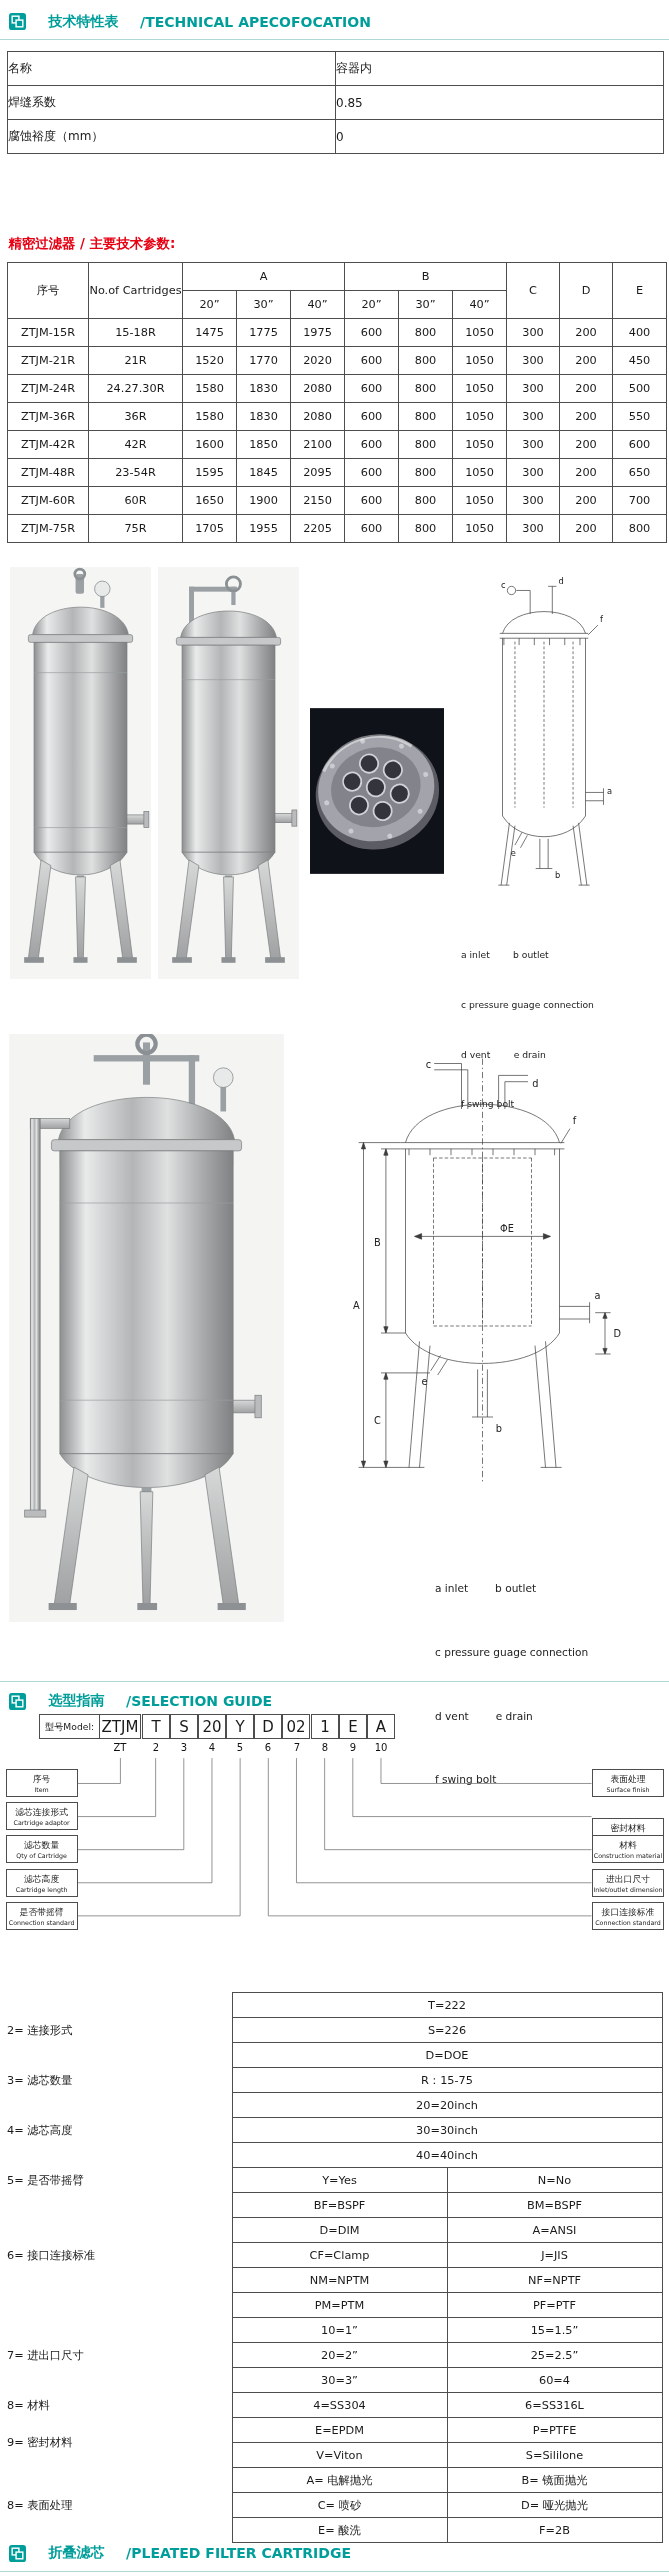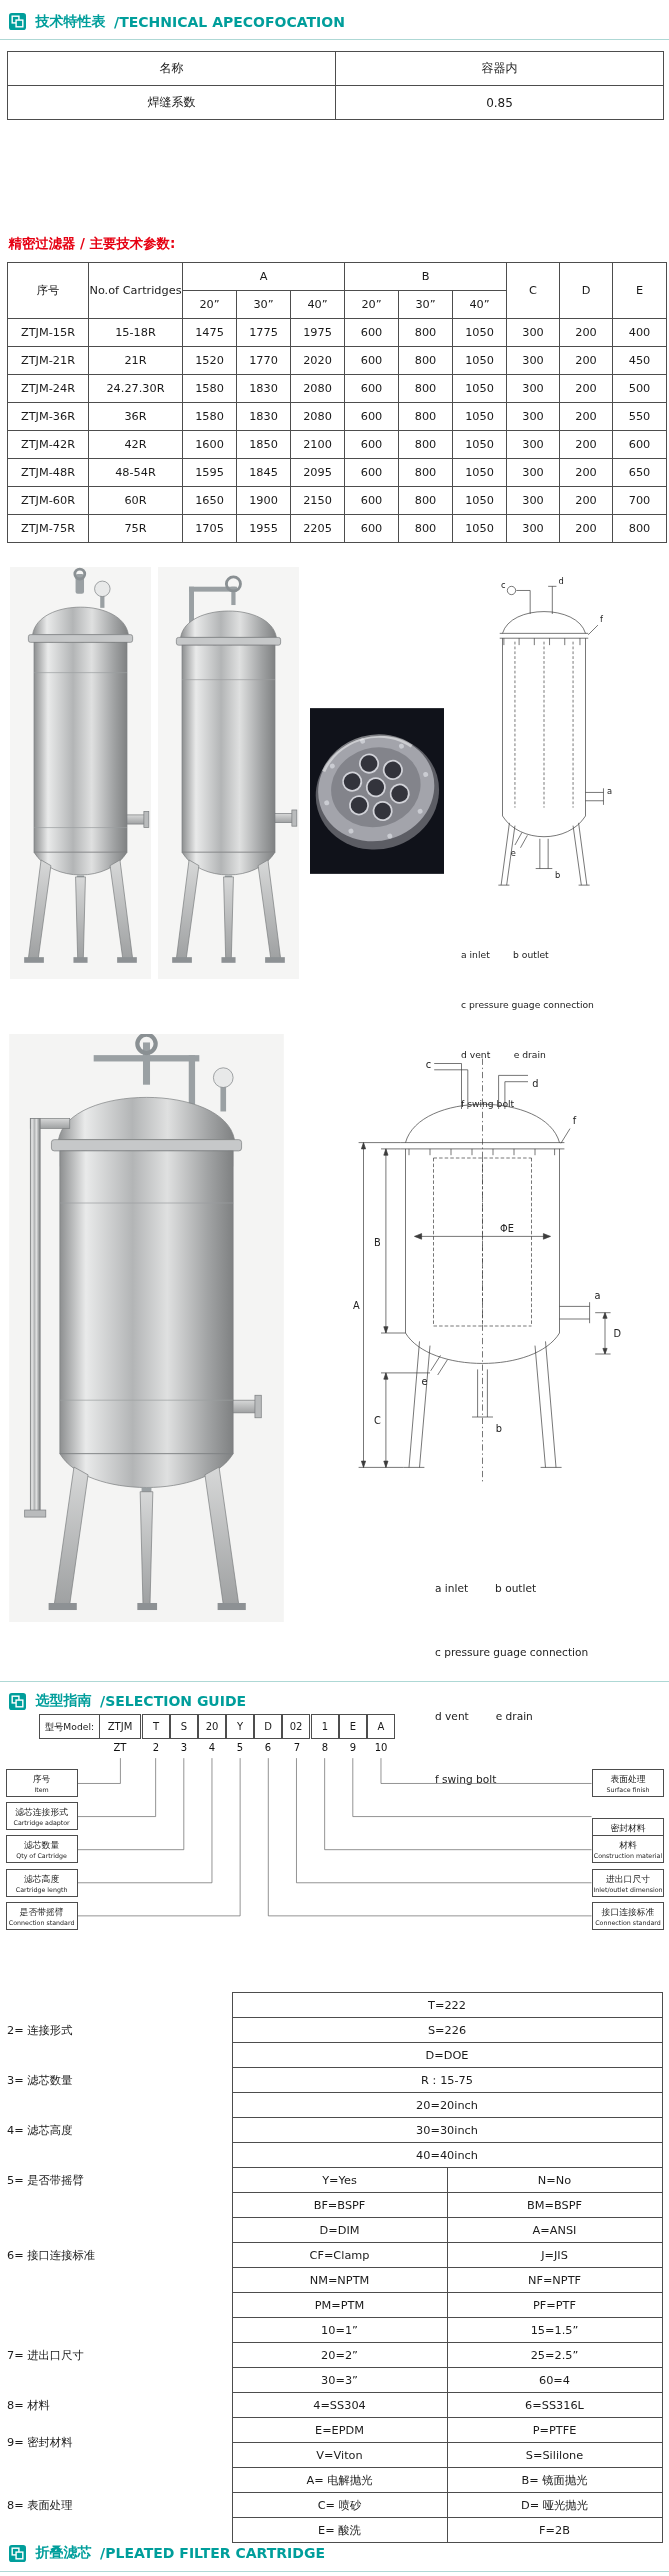--- a/index.html
+++ b/index.html
@@ -1,30 +1,30 @@
 <!DOCTYPE html>
 <html style="font-size:11.3px"><head>
 <meta charset="utf-8">
 <style>
   *{margin:0;padding:0;box-sizing:border-box}
   html,body{background:#fff}
   body{width:669px;font-family:"DejaVu Sans","Liberation Sans",sans-serif;color:#1a1a1a}
   .page{position:relative;width:669px;height:2576px;background:#fff;overflow:hidden}
   .abs{position:absolute}
-  .sec-head{display:flex;align-items:center;gap:10px;font-weight:bold;font-size:14px;color:#009e9b}
+  .sec-head{display:flex;align-items:center;gap:23px;font-weight:bold;font-size:14px;color:#009e9b}
   .sec-head .en{margin-left:-1.4px}
   .rule{position:absolute;left:0;width:669px;border-top:0.7px solid #aed8d5}
   table{border-collapse:collapse;table-layout:fixed}
-  .spec-table td{border:0.7px solid #4d4d4d;height:34px;text-align:center;font-size:12px;background:#fff}
+  .spec-table td{border:0.7px solid #4d4d4d;height:34px;text-align:left;font-size:12px;background:#fff}
   .params{color:#e60012;font-size:13.4px;font-weight:bold}
   .dim-table td{border:0.7px solid #4d4d4d;text-align:center;font-size:11.3px;background:#fff}
   .dim-table tr{height:28px}
   .caption{font-size:9.2px;color:#222;white-space:pre;line-height:1.8}
   .legend{font-size:10.6px;color:#222;white-space:pre;line-height:2.0}
-  .mbox{position:absolute;border:0.7px solid #4d4d4d;display:flex;align-items:center;justify-content:center;font-size:10px;background:#fff}
+  .mbox{position:absolute;border:0.7px solid #4d4d4d;display:flex;align-items:center;justify-content:center;font-size:15px;background:#fff}
   .mbox.two{flex-direction:row;font-size:9.2px;line-height:1.15}
   .marker{position:absolute;font-size:10px;transform:translateX(-50%);color:#111}
   .lblbox{position:absolute;border:0.7px solid #4d4d4d;width:72px;height:28px;display:flex;flex-direction:column;align-items:center;justify-content:center;text-align:center;background:#fff}
   .lblbox .zh{font-size:8.8px}
   .lblbox .en{font-size:6.3px;color:#222}
   .sel-table td{height:25px;font-size:11.3px;background:#fff}
   .sel-table .sval{border:0.7px solid #4d4d4d;text-align:center}
   .sel-table .slbl{border:none;text-align:left;padding-right:8.5px}
 </style>
 </head>
@@ -49,20 +49,24 @@
         <col style="width:328px">
       </colgroup>
     <tbody>
         <tr>
       <td>名称</td>
       <td>容器内</td>
     </tr>
     <tr>
       <td>焊缝系数</td>
       <td>0.85</td>
+    </tr>
+    <tr>
+      <td>腐蚀裕度（mm）</td>
+      <td>0</td>
     </tr>
   </tbody>
     </table>
 
   <div class="params abs" style="left:8.5px;top:235px">精密过滤器 / 主要技术参数:</div>
 
   <table class="dim-table abs" style="left:7px;top:262px;width:655px">
     <colgroup>
       <col style="width:81px">
         <col style="width:94px">
@@ -154,21 +158,21 @@
           <td>2100</td>
           <td>600</td>
           <td>800</td>
           <td>1050</td>
           <td>300</td>
           <td>200</td>
           <td>600</td>
     </tr>
     <tr>
       <td>ZTJM-48R</td>
-          <td>48-54R</td>
+          <td>23-54R</td>
           <td>1595</td>
           <td>1845</td>
           <td>2095</td>
           <td>600</td>
           <td>800</td>
           <td>1050</td>
           <td>300</td>
           <td>200</td>
           <td>650</td>
     </tr>

